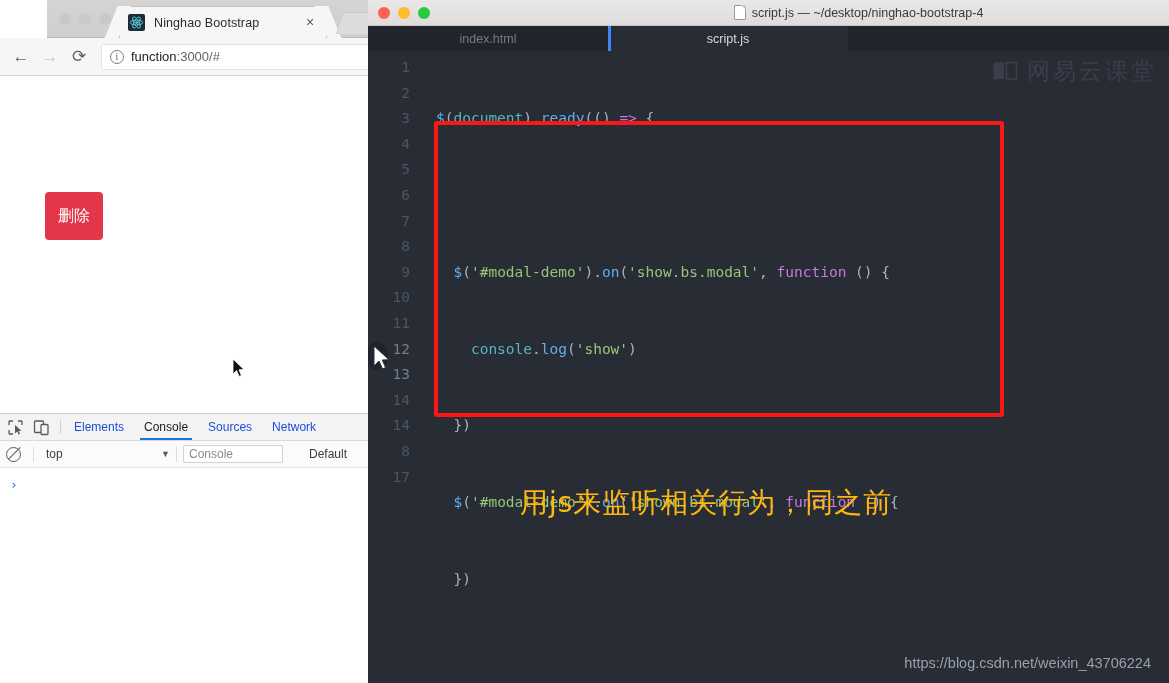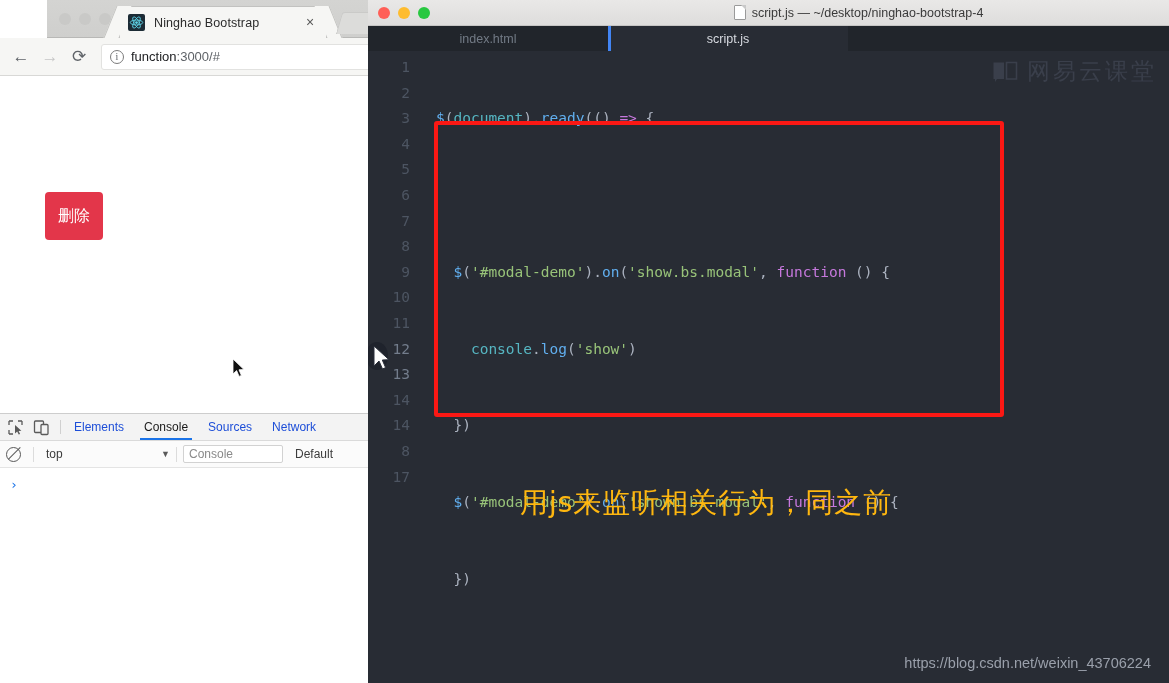--- a/index.html
+++ b/index.html
@@ -128,21 +128,21 @@
     display: flex; align-items: center; font-size: 12px; color: #3c3c3c;
     min-width: 130px; padding-left: 6px; justify-content: space-between;
   }
   .caret { font-size: 9px; color: #5a5a5a; }
   .vsep { width: 1px; height: 15px; background: #dcdcdc; margin: 0 6px; }
   .filter-input {
     width: 100px; height: 18px; border: 1px solid #d2d2d2; border-radius: 2px;
     font-size: 12px; color: #8a8a8a; display: flex; align-items: center; padding: 0 5px;
     background: #fff;
   }
-  .levels { font-size: 12px; color: #3c3c3c; margin-left: 12px; white-space: nowrap; }
+  .levels { font-size: 12px; color: #3c3c3c; margin-left: 26px; white-space: nowrap; }
   .dt-console { padding: 7px 10px; }
   .prompt { color: #1a73e8; font-size: 13px; font-family: "DejaVu Sans Mono", monospace; }
 
   
   .editor {
     position: absolute; left: 368px; top: 0; width: 801px; height: 683px;
     background: #86efac; overflow: hidden;
   }
   .ed-titlebar {
     height: 26px; background: linear-gradient(#e9e8e7, #dedddc);

